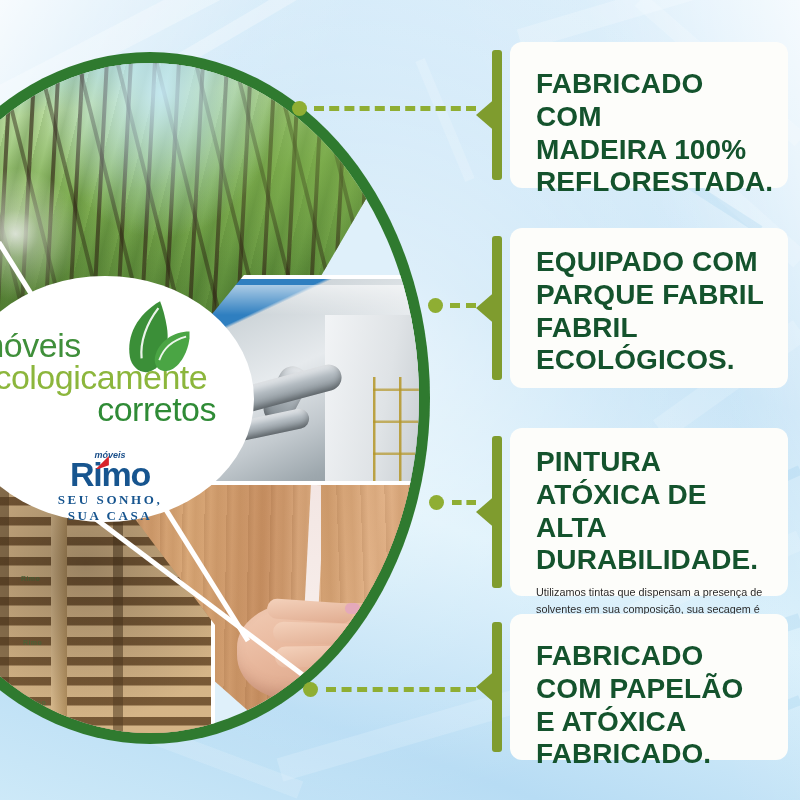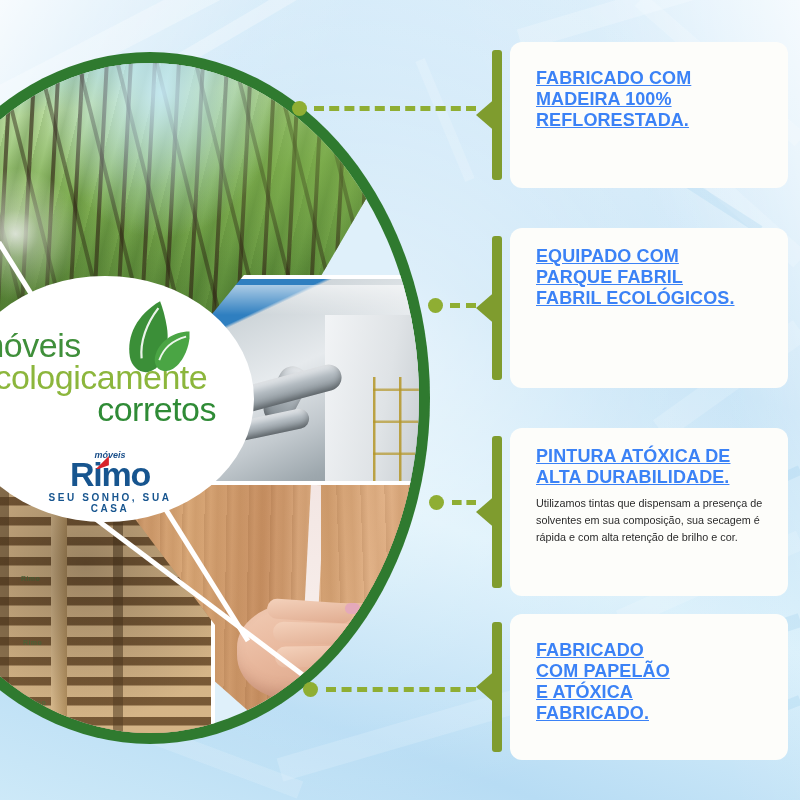--- a/index.html
+++ b/index.html
@@ -283,25 +283,26 @@
   .rimo-flag {
     position: absolute;
     left: 26px;
     top: -1px;
     width: 13px;
     height: 13px;
     background: #d8232a;
     clip-path: polygon(0% 100%, 100% 0%, 100% 72%, 18% 100%);
   }
   .rimo-sub {
-    font-size: 10px;
+    font-size: 13px;
     font-weight: 700;
     color: #17558f;
     letter-spacing: 2.6px;
     margin-top: 1px;
+    font-family: Liberation Serif, serif;
   }
 
   
   .card {
     position: absolute;
     left: 510px;
     width: 278px;
     background: #fdfdfa;
     border-radius: 12px;
     box-sizing: border-box;
@@ -321,26 +322,25 @@
     position: absolute;
     left: -34px;
     top: 50%;
     margin-top: -19px;
     width: 22px;
     height: 38px;
     background: #7f9c2e;
     clip-path: polygon(100% 0%, 100% 100%, 0% 50%);
   }
   .card-title {
-    font-size: 18px;
+    font-size: 28px;
     font-weight: 700;
     line-height: 1.17;
-    color: #3b82f6;
+    color: #14532d;
     letter-spacing: 0.1px;
-    text-decoration: underline;
   }
   .card-body {
     margin-top: 7px;
     font-size: 10.8px;
     line-height: 1.55;
     color: #2b2b2b;
   }
 
   #card1 { top: 42px;  height: 146px; padding-top: 26px; }
   #card2 { top: 228px; height: 160px; }

